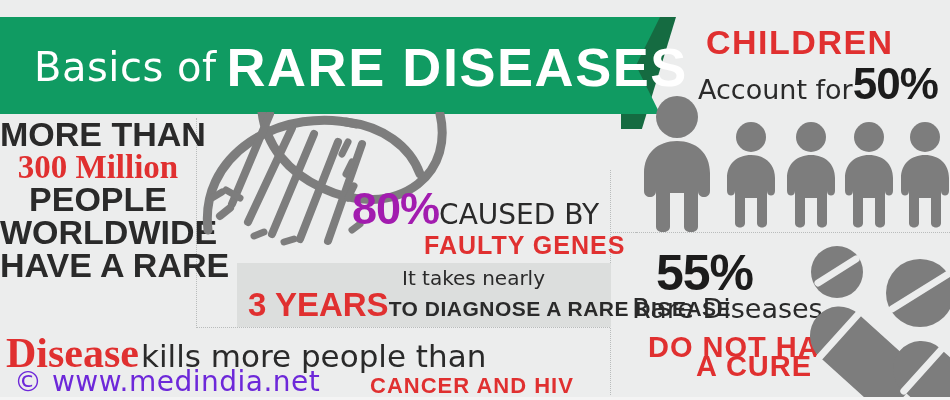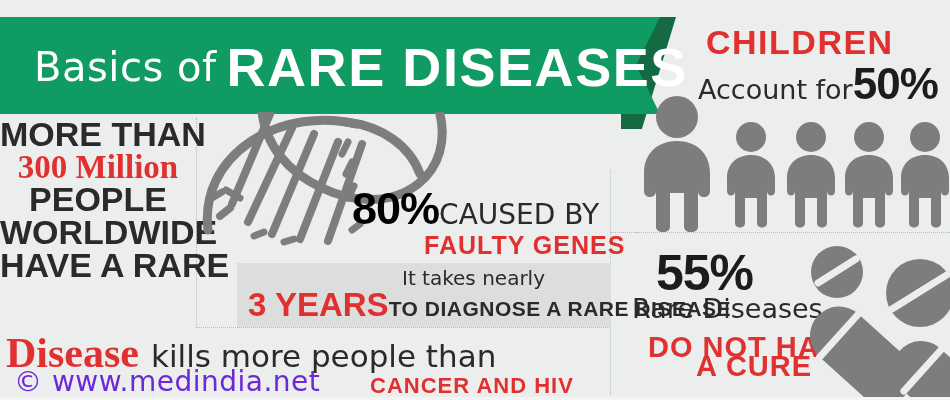--- a/index.html
+++ b/index.html
@@ -70,21 +70,21 @@
   #kills-line{
     position:absolute;left:6px;top:332px;white-space:nowrap;
     display:flex;align-items:baseline;
   }
   #kills-word{
     color:#e03030;font-weight:bold;font-size:42px;
     font-family:"Liberation Serif",serif;line-height:1;
   }
   #kills-rest{
     color:#2a2a2a;font-size:31px;font-weight:400;line-height:1;
-    font-family:"DejaVu Sans",sans-serif;margin-left:12px;
+    font-family:"DejaVu Sans",sans-serif;margin-left:2px;
   }
   #cancer-hiv{
     position:absolute;left:370px;top:373px;
     color:#e03030;font-weight:bold;font-size:22px;letter-spacing:1px;
     font-family:"Liberation Sans Narrow","Liberation Sans",sans-serif;
     white-space:nowrap;
   }
 
   
   #watermark{
@@ -96,21 +96,21 @@
 
   
   #dna{position:absolute;left:196px;top:112px;width:260px;height:135px;}
 
   
   #eighty-line{
     position:absolute;left:352px;top:186px;display:flex;align-items:baseline;
     white-space:nowrap;
   }
   #eighty-num{
-    color:#000000;font-weight:bold;font-size:45px;line-height:1;
+    color:#a21caf;font-weight:bold;font-size:45px;line-height:1;
     font-family:"Liberation Sans Narrow","Liberation Sans",sans-serif;
     letter-spacing:-1px;
   }
   #eighty-caused{
     color:#2a2a2a;font-size:28px;font-weight:400;line-height:1;
     font-family:"DejaVu Sans",sans-serif;letter-spacing:0px;
   }
   #faulty{
     position:absolute;left:424px;top:231px;
     color:#e03030;font-weight:bold;font-size:25px;letter-spacing:1px;

